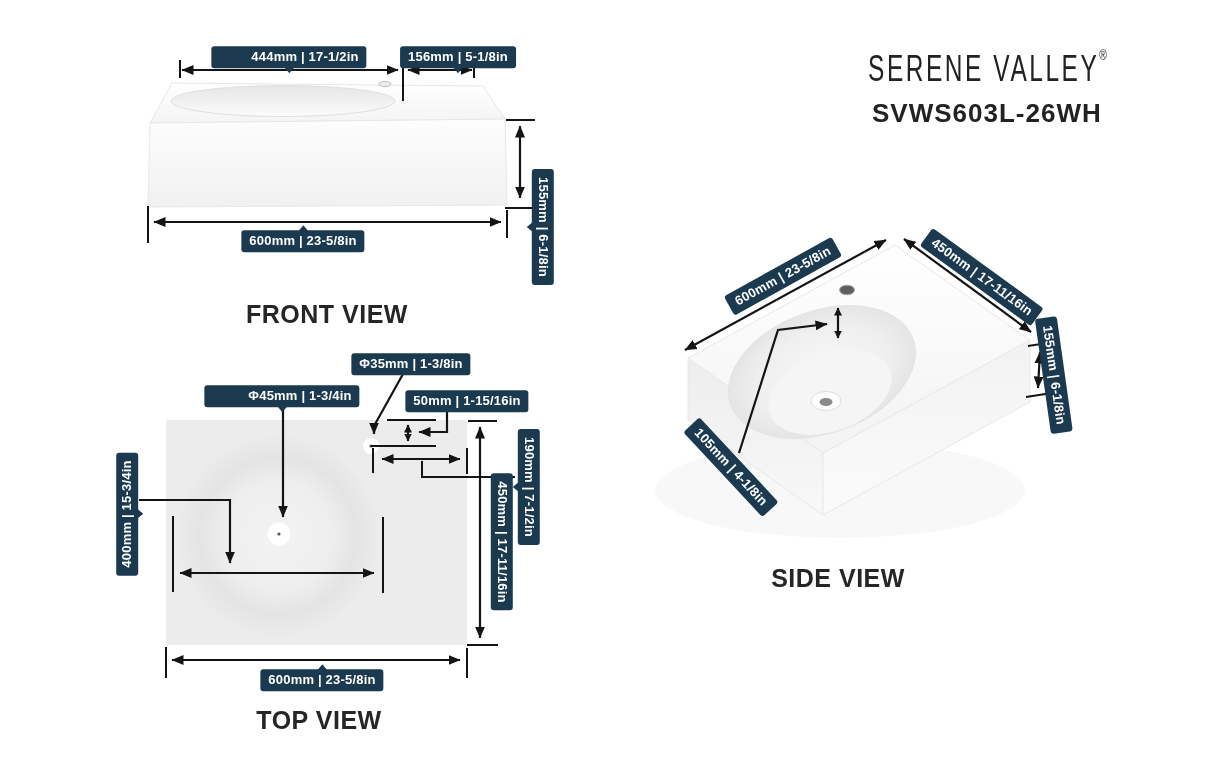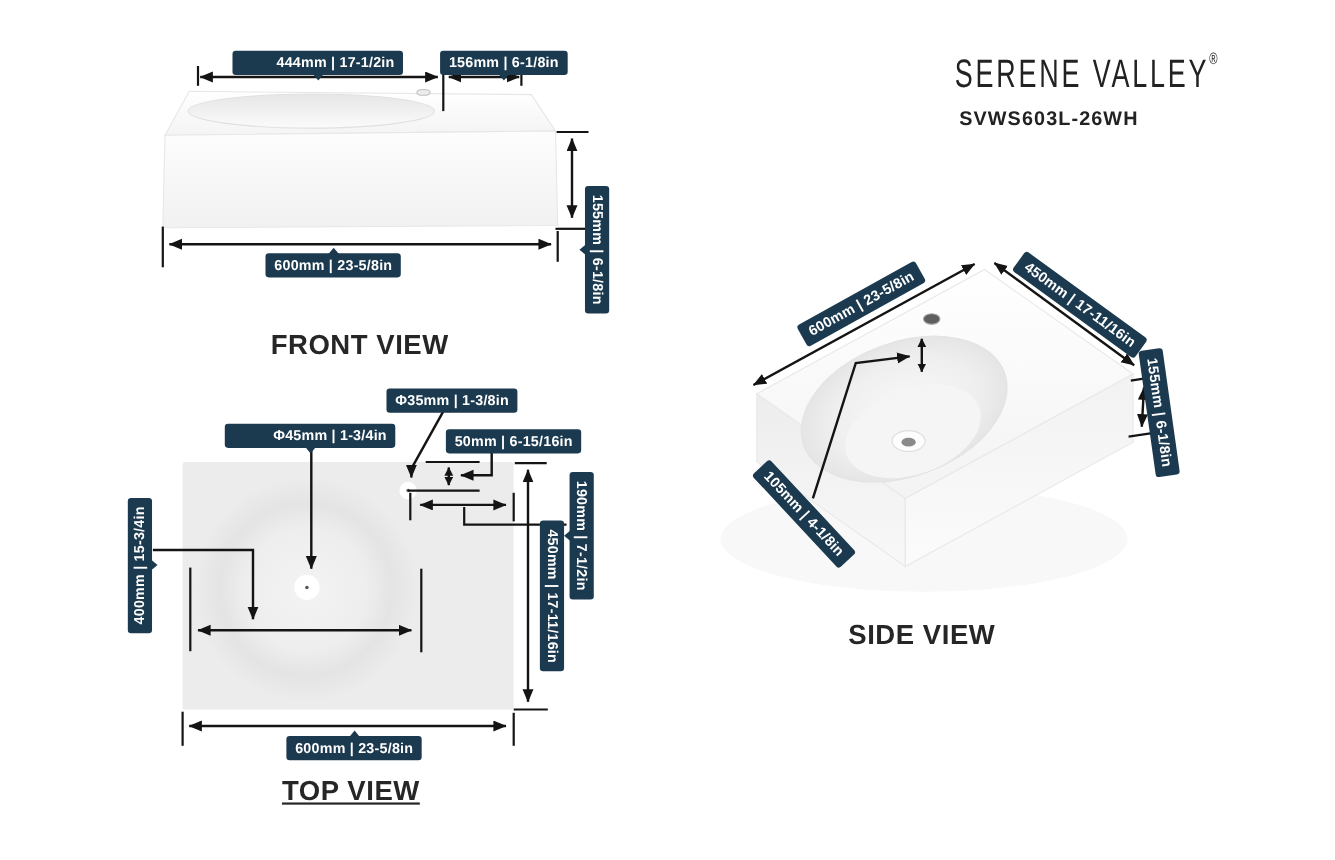--- a/index.html
+++ b/index.html
@@ -17,21 +17,21 @@
              border-left:5px solid transparent;border-right:5px solid transparent;border-bottom:6px solid #1c3a4f;}
 
   
   .view-title{position:absolute;transform:translate(-50%,-50%);font-size:25px;font-weight:700;
              color:#262626;letter-spacing:.5px;white-space:nowrap;}
 
   
   .brand-logo{position:absolute;left:868px;top:46px;font-size:24px;font-weight:500;color:#222222;
              letter-spacing:2.5px;transform:scale(1.02,1.5);transform-origin:left top;white-space:nowrap;}
   .brand-reg{font-size:10px;vertical-align:14px;letter-spacing:0;}
-  .brand-model{position:absolute;left:872px;top:98px;font-size:18px;font-weight:700;color:#222222;
+  .brand-model{position:absolute;left:872px;top:98px;font-size:26px;font-weight:700;color:#222222;
              letter-spacing:1px;white-space:nowrap;}
 </style>
 </head>
 <body>
 
 <div class="canvas">
 
   <svg class="drawing" width="1214" height="782" viewBox="0 0 1214 782">
     <defs>
       <marker id="ah" markerUnits="userSpaceOnUse" markerWidth="14" markerHeight="11" refX="11.5" refY="5" orient="auto-start-reverse">
@@ -147,37 +147,37 @@
         <line x1="1040" y1="352" x2="1038" y2="388" marker-start="url(#ah)" marker-end="url(#ah)"></line>
         <line x1="1028" y1="346" x2="1054" y2="342" stroke-width="2"></line>
         <line x1="1026" y1="397" x2="1052" y2="393" stroke-width="2"></line>
         <line x1="838" y1="308" x2="838" y2="338" marker-start="url(#ahs)" marker-end="url(#ahs)"></line>
         <path d="M739,453 L778,330 L827,324" marker-end="url(#ah)"></path>
       </g>
     </g>
   </svg>
 
   <div class="dim-label tail-b" style="left:289px;top:57px;transform:translate(-50%,-50%);padding-left:40px;">444mm | 17-1/2in</div>
-  <div class="dim-label tail-b" style="left:458px;top:57px;transform:translate(-50%,-50%);">156mm | 6-1/8in</div>
+  <div class="dim-label tail-b" style="left:458px;top:57px;transform:translate(-50%,-50%);">156mm | 5-1/8in</div>
   <div class="dim-label tail-b" style="left:543px;top:227px;transform:translate(-50%,-50%) rotate(90deg);">155mm | 6-1/8in</div>
   <div class="dim-label tail-t" style="left:303px;top:241px;transform:translate(-50%,-50%);">600mm | 23-5/8in</div>
 
   <div class="dim-label tail-b" style="left:282px;top:396px;transform:translate(-50%,-50%);padding-left:44px;">Φ45mm | 1-3/4in</div>
   <div class="dim-label" style="left:411px;top:364px;transform:translate(-50%,-50%);">Φ35mm | 1-3/8in</div>
-  <div class="dim-label" style="left:467px;top:401px;transform:translate(-50%,-50%);">50mm | 6-15/16in</div>
+  <div class="dim-label" style="left:467px;top:401px;transform:translate(-50%,-50%);">50mm | 1-15/16in</div>
   <div class="dim-label tail-b" style="left:529px;top:487px;transform:translate(-50%,-50%) rotate(90deg);">190mm | 7-1/2in</div>
   <div class="dim-label" style="left:502px;top:542px;transform:translate(-50%,-50%) rotate(90deg);">450mm | 17-11/16in</div>
   <div class="dim-label tail-b" style="left:127px;top:514px;transform:translate(-50%,-50%) rotate(-90deg);">400mm | 15-3/4in</div>
   <div class="dim-label tail-t" style="left:322px;top:680px;transform:translate(-50%,-50%);">600mm | 23-5/8in</div>
 
   <div class="dim-label" style="left:783px;top:276px;transform:translate(-50%,-50%) rotate(-29deg);">600mm | 23-5/8in</div>
   <div class="dim-label" style="left:982px;top:277px;transform:translate(-50%,-50%) rotate(36deg);">450mm | 17-11/16in</div>
   <div class="dim-label" style="left:1054px;top:375px;transform:translate(-50%,-50%) rotate(82deg);">155mm | 6-1/8in</div>
   <div class="dim-label" style="left:731px;top:467px;transform:translate(-50%,-50%) rotate(47deg);">105mm | 4-1/8in</div>
 
   <div class="view-title" style="left:327px;top:294px;margin-top:20px;">FRONT VIEW</div>
-  <div class="view-title" style="left:319px;top:720px;text-decoration:underline;">TOP VIEW</div>
+  <div class="view-title" style="left:319px;top:720px;">TOP VIEW</div>
   <div class="view-title" style="left:838px;top:578px;">SIDE VIEW</div>
 
   <div class="brand-logo"><span>SERENE VALLEY</span><span class="brand-reg">®</span></div>
   <div class="brand-model">SVWS603L-26WH</div>
 
 </div>
 
 </body></html>

